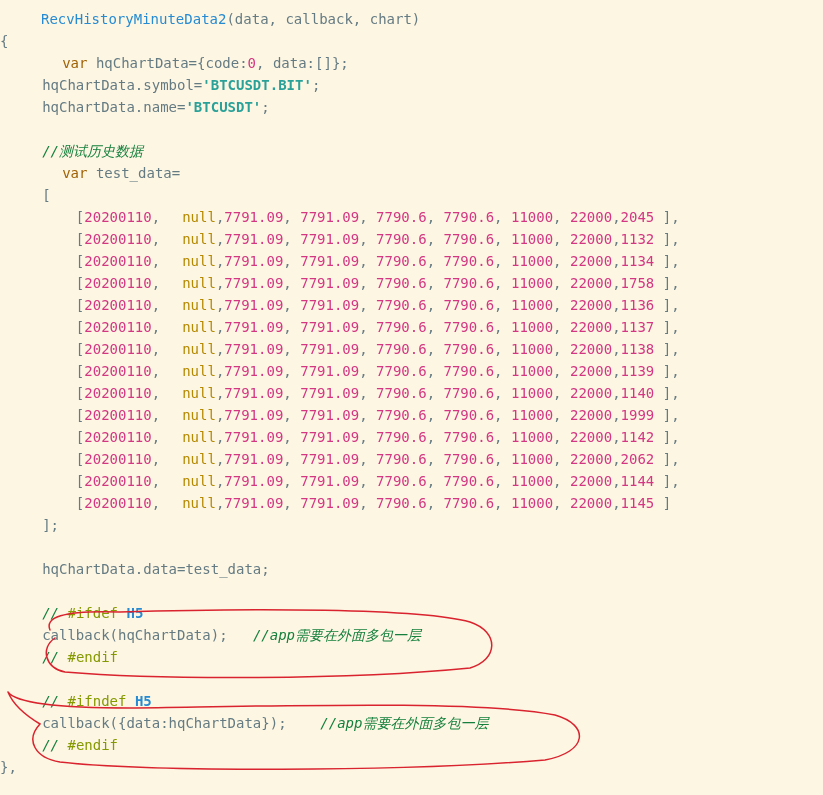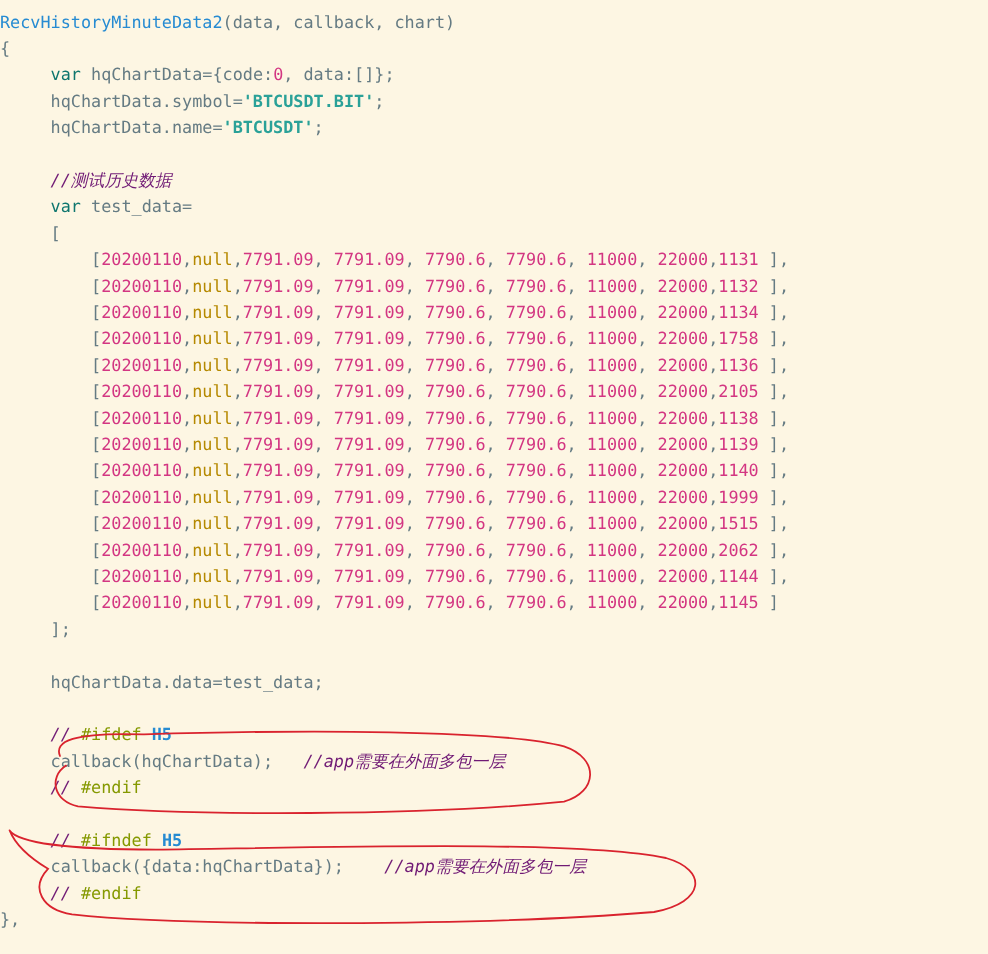--- a/index.html
+++ b/index.html
@@ -10,26 +10,26 @@
     font-size: 14px;
     line-height: 22px;
     color: #657b83;
     width: 823px;
   }
   pre {
     margin: 0;
     padding: 8px 0;
     white-space: pre;
   }
-  .fn { color: #268bd2; }
-  .kw { color: #0f766e; }
+  .fn { color: #268bd2; padding-left: 41px; }
+  .kw { color: #a16207; margin-left: 20px; }
   .num { color: #d33682; }
   .str { color: #2aa198; font-weight: bold; }
-  .null { color: #b58900; }
-  .comment { color: #701a75; font-style: italic; }
+  .null { color: #b58900; margin-left: 22px; }
+  .comment { color: #15803d; font-style: italic; }
   .pp { color: #859900; }
   .ppid { color: #268bd2; font-weight: bold; }
   .container { position: relative; }
   svg.annot {
     position: absolute;
     top: 0; left: 0;
     width: 823px;
     pointer-events: none;
   }
   .pen { fill: none; stroke: #d9232e; stroke-width: 1.5; stroke-linecap: round; }
@@ -40,31 +40,31 @@
 <div class="container">
 <pre id="code"><span class="fn">RecvHistoryMinuteData2</span>(data, callback, chart)
 {
      <span class="kw">var</span> hqChartData={code:<span class="num">0</span>, data:[]};
      hqChartData.symbol=<span class="str">'BTCUSDT.BIT'</span>;
      hqChartData.name=<span class="str">'BTCUSDT'</span>;
 
      <span class="comment">//测试历史数据</span>
      <span class="kw">var</span> test_data=
      [
-         [<span class="num">20200110</span>,<span class="null">null</span>,<span class="num">7791.09</span>, <span class="num">7791.09</span>, <span class="num">7790.6</span>, <span class="num">7790.6</span>, <span class="num">11000</span>, <span class="num">22000</span>,<span class="num">1131</span> ],
+         [<span class="num">20200110</span>,<span class="null">null</span>,<span class="num">7791.09</span>, <span class="num">7791.09</span>, <span class="num">7790.6</span>, <span class="num">7790.6</span>, <span class="num">11000</span>, <span class="num">22000</span>,<span class="num">2045</span> ],
          [<span class="num">20200110</span>,<span class="null">null</span>,<span class="num">7791.09</span>, <span class="num">7791.09</span>, <span class="num">7790.6</span>, <span class="num">7790.6</span>, <span class="num">11000</span>, <span class="num">22000</span>,<span class="num">1132</span> ],
          [<span class="num">20200110</span>,<span class="null">null</span>,<span class="num">7791.09</span>, <span class="num">7791.09</span>, <span class="num">7790.6</span>, <span class="num">7790.6</span>, <span class="num">11000</span>, <span class="num">22000</span>,<span class="num">1134</span> ],
          [<span class="num">20200110</span>,<span class="null">null</span>,<span class="num">7791.09</span>, <span class="num">7791.09</span>, <span class="num">7790.6</span>, <span class="num">7790.6</span>, <span class="num">11000</span>, <span class="num">22000</span>,<span class="num">1758</span> ],
          [<span class="num">20200110</span>,<span class="null">null</span>,<span class="num">7791.09</span>, <span class="num">7791.09</span>, <span class="num">7790.6</span>, <span class="num">7790.6</span>, <span class="num">11000</span>, <span class="num">22000</span>,<span class="num">1136</span> ],
-         [<span class="num">20200110</span>,<span class="null">null</span>,<span class="num">7791.09</span>, <span class="num">7791.09</span>, <span class="num">7790.6</span>, <span class="num">7790.6</span>, <span class="num">11000</span>, <span class="num">22000</span>,<span class="num">2105</span> ],
+         [<span class="num">20200110</span>,<span class="null">null</span>,<span class="num">7791.09</span>, <span class="num">7791.09</span>, <span class="num">7790.6</span>, <span class="num">7790.6</span>, <span class="num">11000</span>, <span class="num">22000</span>,<span class="num">1137</span> ],
          [<span class="num">20200110</span>,<span class="null">null</span>,<span class="num">7791.09</span>, <span class="num">7791.09</span>, <span class="num">7790.6</span>, <span class="num">7790.6</span>, <span class="num">11000</span>, <span class="num">22000</span>,<span class="num">1138</span> ],
          [<span class="num">20200110</span>,<span class="null">null</span>,<span class="num">7791.09</span>, <span class="num">7791.09</span>, <span class="num">7790.6</span>, <span class="num">7790.6</span>, <span class="num">11000</span>, <span class="num">22000</span>,<span class="num">1139</span> ],
          [<span class="num">20200110</span>,<span class="null">null</span>,<span class="num">7791.09</span>, <span class="num">7791.09</span>, <span class="num">7790.6</span>, <span class="num">7790.6</span>, <span class="num">11000</span>, <span class="num">22000</span>,<span class="num">1140</span> ],
          [<span class="num">20200110</span>,<span class="null">null</span>,<span class="num">7791.09</span>, <span class="num">7791.09</span>, <span class="num">7790.6</span>, <span class="num">7790.6</span>, <span class="num">11000</span>, <span class="num">22000</span>,<span class="num">1999</span> ],
-         [<span class="num">20200110</span>,<span class="null">null</span>,<span class="num">7791.09</span>, <span class="num">7791.09</span>, <span class="num">7790.6</span>, <span class="num">7790.6</span>, <span class="num">11000</span>, <span class="num">22000</span>,<span class="num">1515</span> ],
+         [<span class="num">20200110</span>,<span class="null">null</span>,<span class="num">7791.09</span>, <span class="num">7791.09</span>, <span class="num">7790.6</span>, <span class="num">7790.6</span>, <span class="num">11000</span>, <span class="num">22000</span>,<span class="num">1142</span> ],
          [<span class="num">20200110</span>,<span class="null">null</span>,<span class="num">7791.09</span>, <span class="num">7791.09</span>, <span class="num">7790.6</span>, <span class="num">7790.6</span>, <span class="num">11000</span>, <span class="num">22000</span>,<span class="num">2062</span> ],
          [<span class="num">20200110</span>,<span class="null">null</span>,<span class="num">7791.09</span>, <span class="num">7791.09</span>, <span class="num">7790.6</span>, <span class="num">7790.6</span>, <span class="num">11000</span>, <span class="num">22000</span>,<span class="num">1144</span> ],
          [<span class="num">20200110</span>,<span class="null">null</span>,<span class="num">7791.09</span>, <span class="num">7791.09</span>, <span class="num">7790.6</span>, <span class="num">7790.6</span>, <span class="num">11000</span>, <span class="num">22000</span>,<span class="num">1145</span> ]
      ];
 
      hqChartData.data=test_data;
 
      <span class="comment">// </span><span class="pp">#ifdef</span><span class="ppid"> H5</span>
      callback(hqChartData);   <span class="comment">//app需要在外面多包一层</span>
      <span class="comment">// </span><span class="pp">#endif</span>

